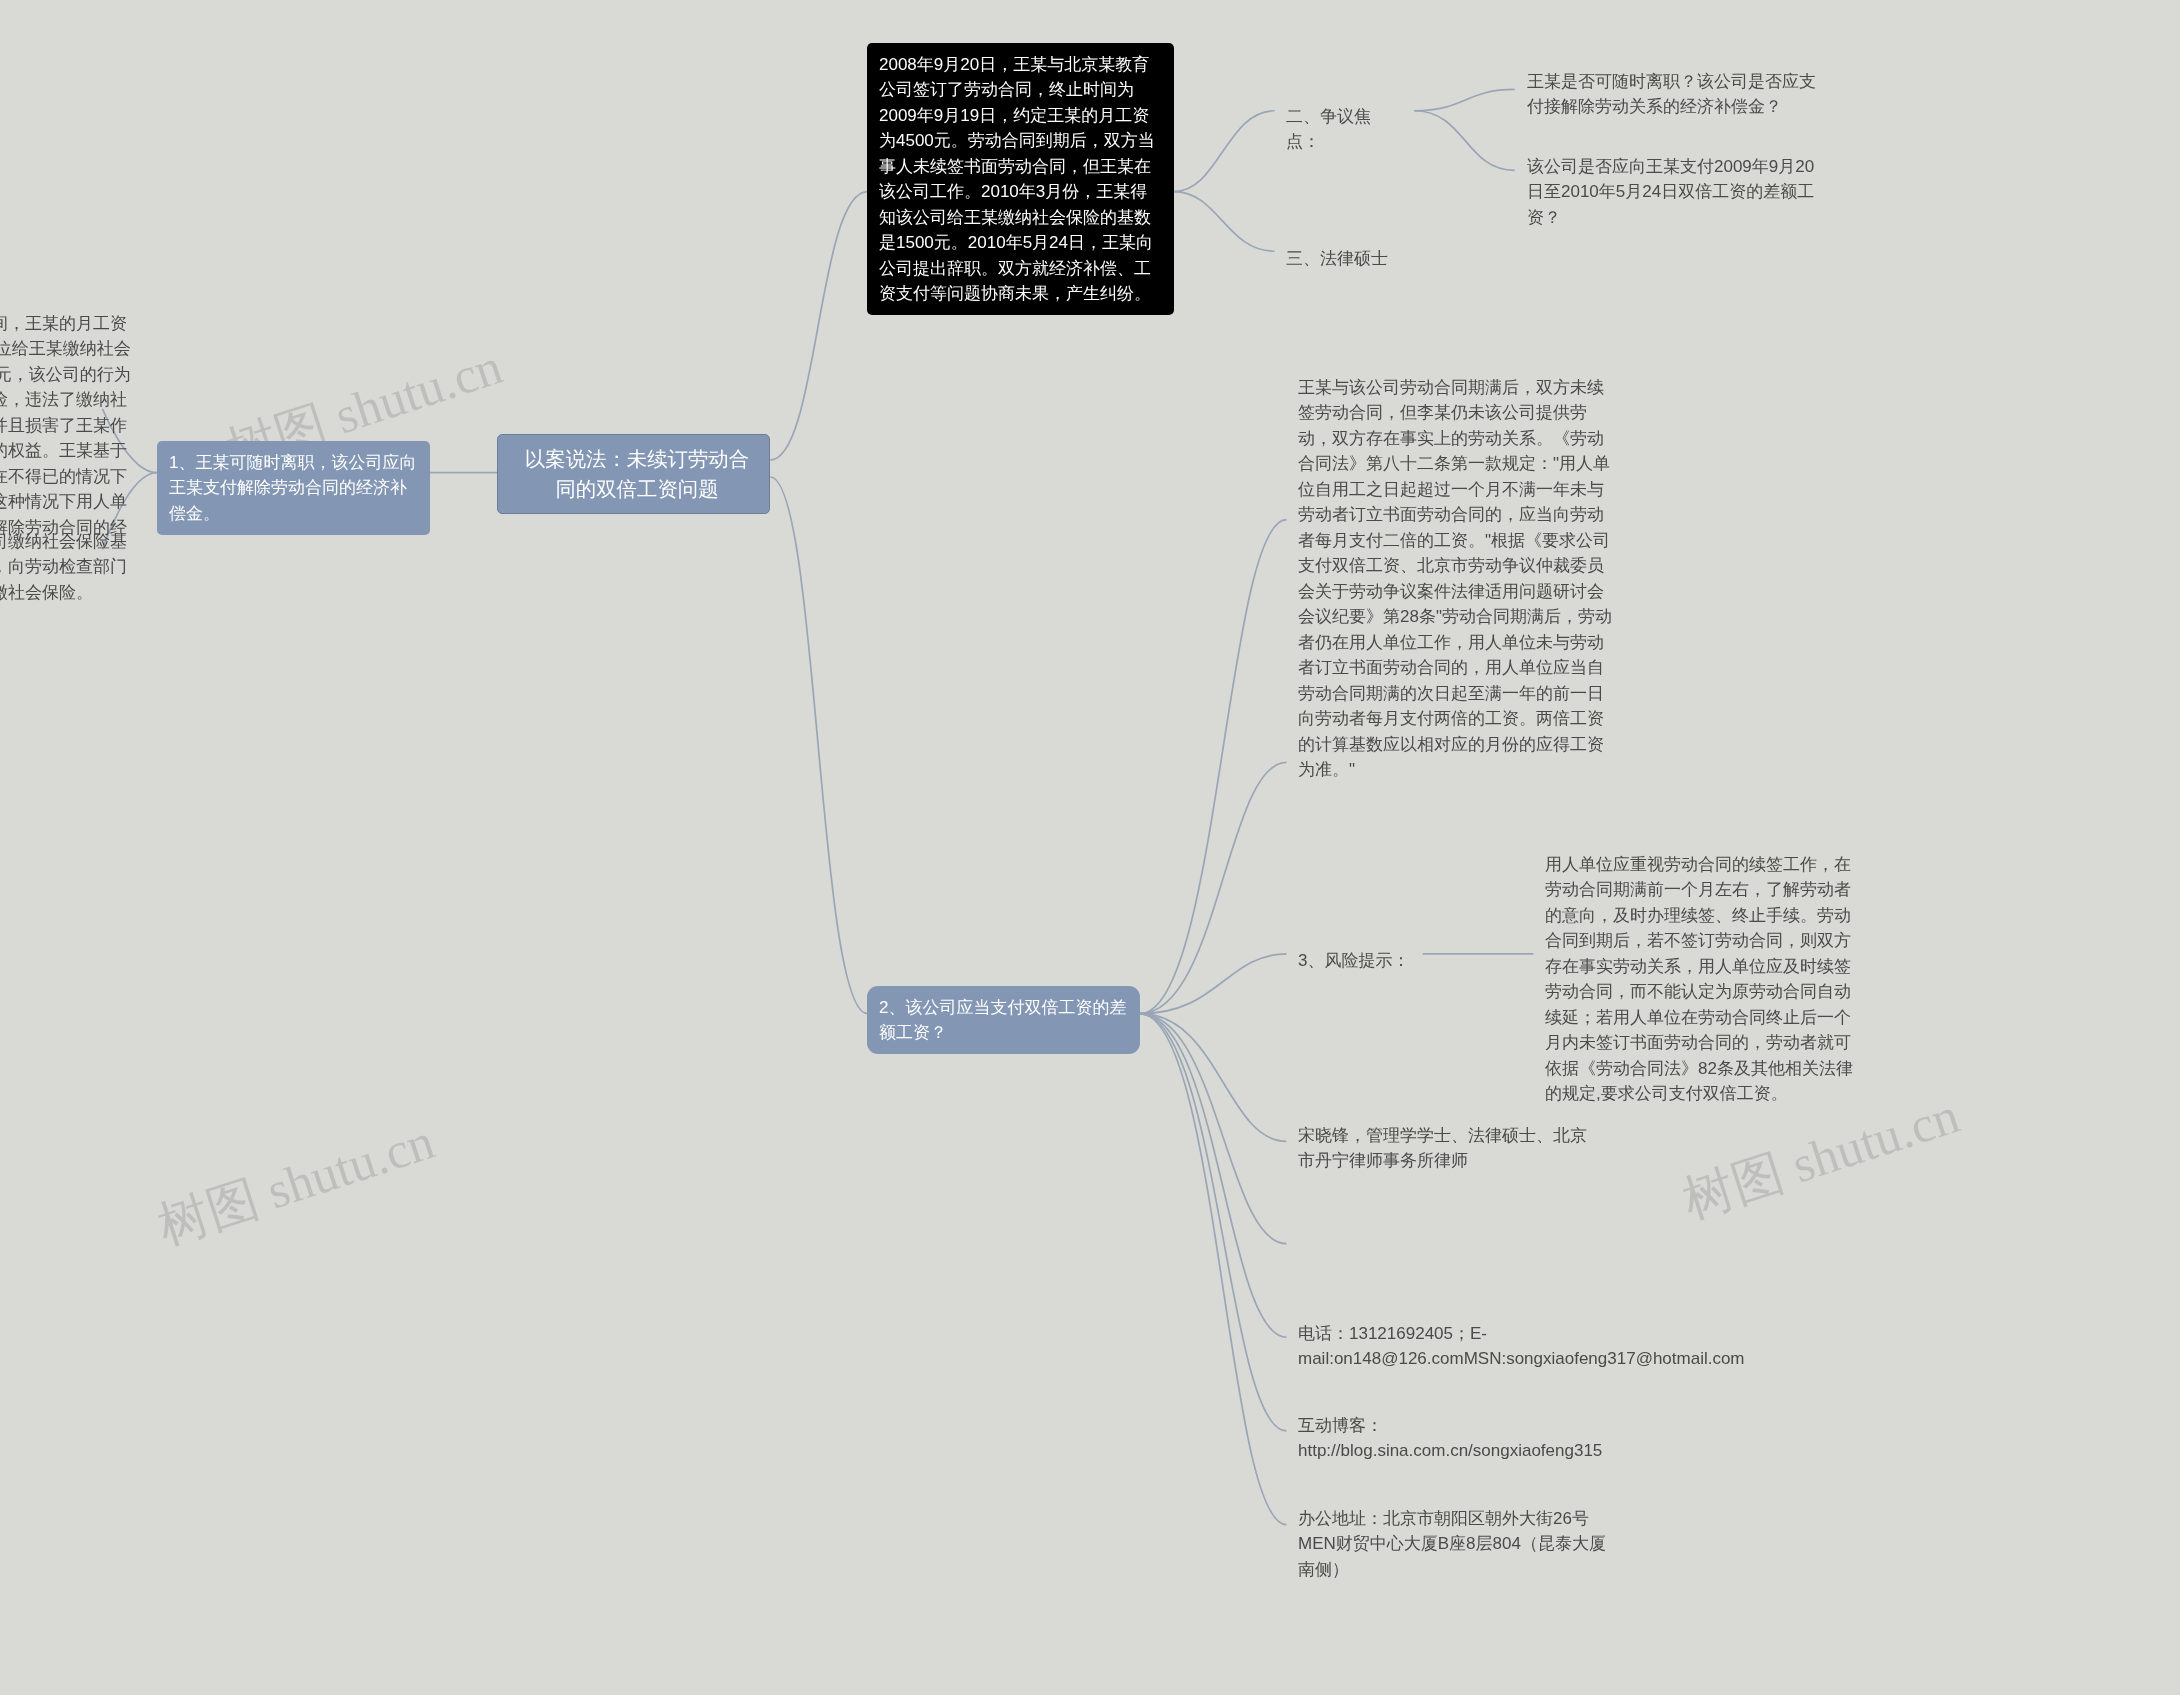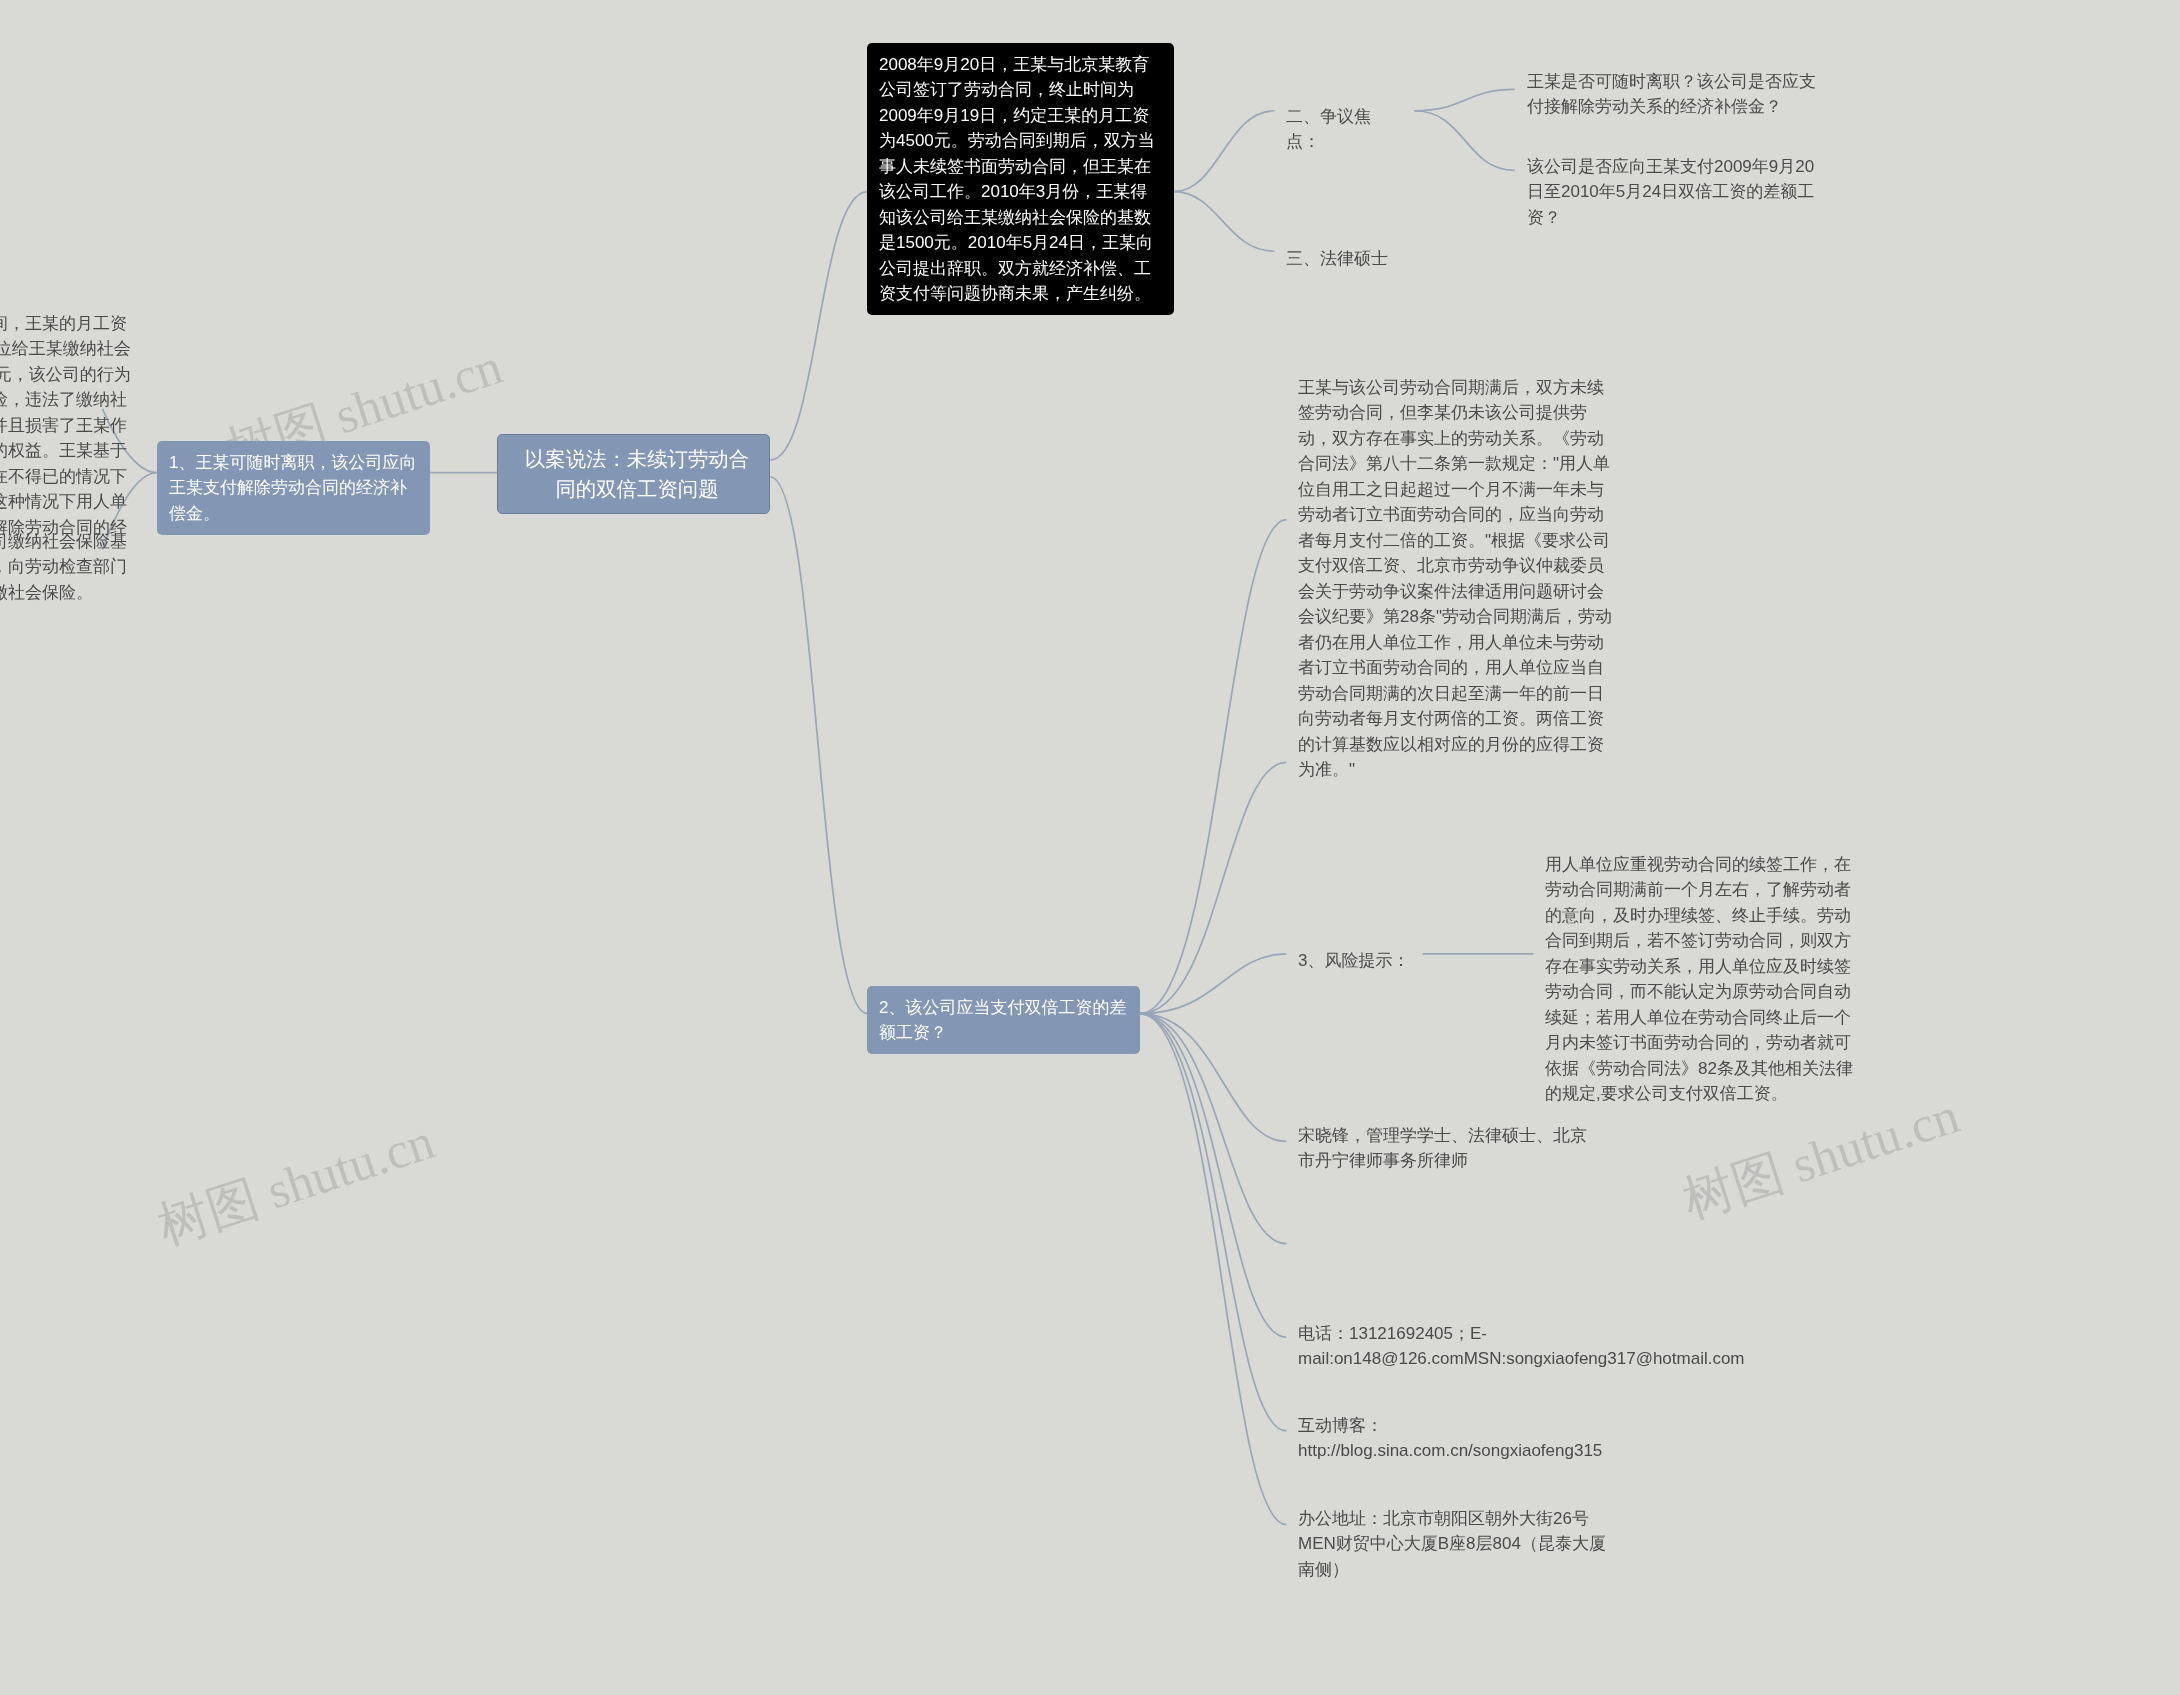--- a/index.html
+++ b/index.html
@@ -89,21 +89,21 @@
   <div class="node leaf medium" style="left:1515px;top:60px;width:324px">
     <span>王某是否可随时离职？该公司是否应支付接解除劳动关系的经济补偿金？</span>
   </div>
   <div class="node leaf medium" style="left:1515px;top:145px;width:324px">
     <span>该公司是否应向王某支付2009年9月20日至2010年5月24日双倍工资的差额工资？</span>
   </div>
   <div class="node leaf small" style="left:1274px;top:237px;width:136px">
     <span>三、法律硕士</span>
   </div>
 
-  <div class="node sub4" style="left:867px;top:986px;">
+  <div class="node sub4" style="left:867px;top:986px;border-radius:11px;">
     <span>2、该公司应当支付双倍工资的差额工资？</span>
   </div>
 
   <div class="node leaf wide" style="left:1286px;top:366px;width:341px">
     <span>王某与该公司劳动合同期满后，双方未续签劳动合同，但李某仍未该公司提供劳动，双方存在事实上的劳动关系。《劳动合同法》第八十二条第一款规定："用人单位自用工之日起超过一个月不满一年未与劳动者订立书面劳动合同的，应当向劳动者每月支付二倍的工资。"根据《要求公司支付双倍工资、北京市劳动争议仲裁委员会关于劳动争议案件法律适用问题研讨会会议纪要》第28条"劳动合同期满后，劳动者仍在用人单位工作，用人单位未与劳动者订立书面劳动合同的，用人单位应当自劳动合同期满的次日起至满一年的前一日向劳动者每月支付两倍的工资。两倍工资的计算基数应以相对应的月份的应得工资为准。"</span>
   </div>
 
   <div class="node leaf small" style="left:1286px;top:939px;width:136px">
     <span>3、风险提示：</span>
   </div>

